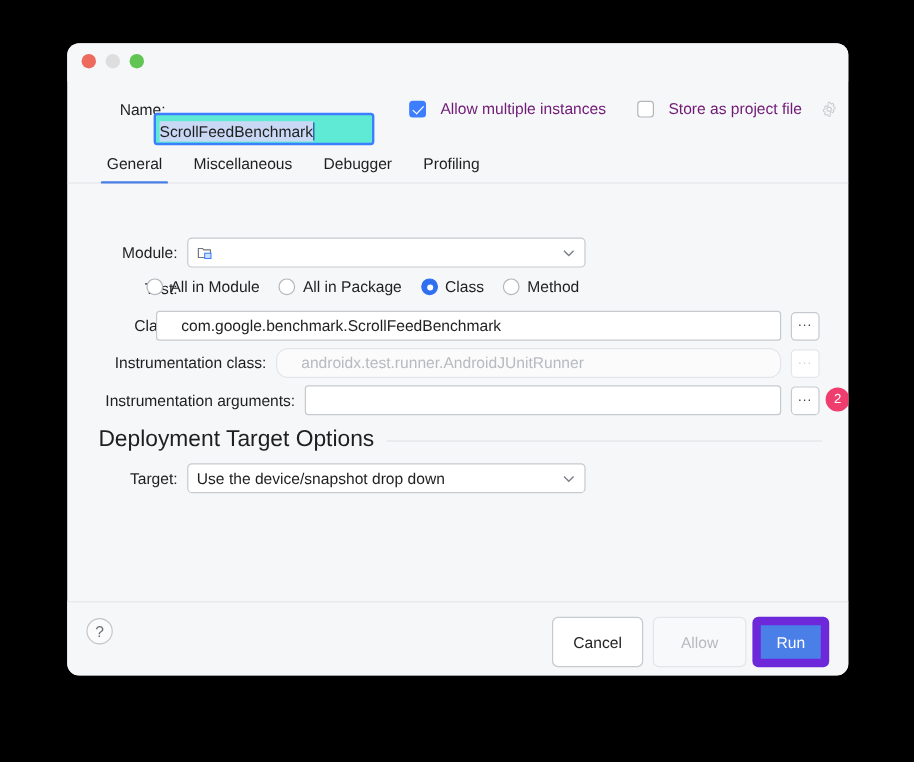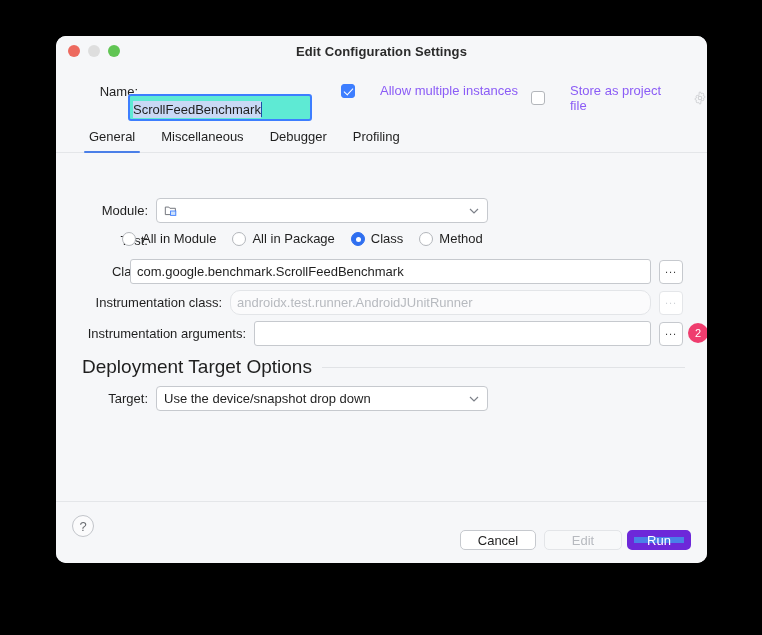--- a/index.html
+++ b/index.html
@@ -88,23 +88,23 @@
     width: 1.5px; height: 15px;
     background: #1b4ea8;
     margin-left: 0px;
   }
 
   .cb-group {
     position: absolute;
     top: 5px;
     display: flex;
     align-items: center;
-    gap: 25px;
-    font-size: 13px;
-    color: #8b5cf6;
+    gap: 12px;
+    font-size: 13px;
+    color: #701a75;
   }
   .cb-allow { left: 285px; }
   .cb-store { left: 475px; }
 
   .checkbox {
     width: 14px; height: 14px;
     border-radius: 3px;
     border: 1px solid #b3b6bb;
     background: #fff;
     position: relative;
@@ -191,21 +191,21 @@
   .textfield {
     position: absolute;
     height: 25px;
     border: 1px solid #c6c9ce;
     border-radius: 3px;
     background: #ffffff;
     font-size: 13px;
     color: #1f1f1f;
     display: flex;
     align-items: center;
-    padding: 0 6px;
+    padding: 0 20px;
     white-space: nowrap;
     overflow: hidden;
   }
   .textfield.disabled {
     border-color: #e3e5e8;
     background: #fbfbfc;
     color: #b7babf;
   }
 
   .browse {
@@ -287,22 +287,22 @@
     border: 1px solid #c2c5ca;
     background: #fbfbfc;
     color: #6b6e73;
     font-size: 13px;
     display: flex;
     align-items: center;
     justify-content: center;
   }
   .btn {
     position: absolute;
-    top: 28px;
-    height: 20px;
+    top: 12px;
+    height: 42px;
     border-radius: 5px;
     font-size: 13px;
     display: flex;
     align-items: center;
     justify-content: center;
   }
   .btn.cancel {
     right: 171px; width: 76px;
     background: #ffffff;
     border: 1px solid #c6c9ce;
@@ -325,21 +325,20 @@
 <body>
 
 <div class="dialog">
 
   <div class="titlebar">
     <div class="traffic">
       <div class="light red"></div>
       <div class="light yellow"></div>
       <div class="light green"></div>
     </div>
-    <div class="title">Edit Configuration Settings</div>
   </div>
 
   <div class="name-row">
     <div class="label name-label">Name:</div>
     <div class="name-input">
       <span class="sel-text">ScrollFeedBenchmark</span>
         <span class="caret"></span>
     </div>
 
     <div class="cb-group cb-allow">
@@ -448,17 +447,17 @@
             </svg>
         </span>
       </div>
     </div>
 
   </div>
 
   <div class="footer">
     <div class="help">?</div>
     <div class="btn cancel">Cancel</div>
-    <div class="btn apply">Edit</div>
+    <div class="btn apply">Allow</div>
     <div class="btn run">Run</div>
   </div>
 
 </div>
 
 </body></html>

